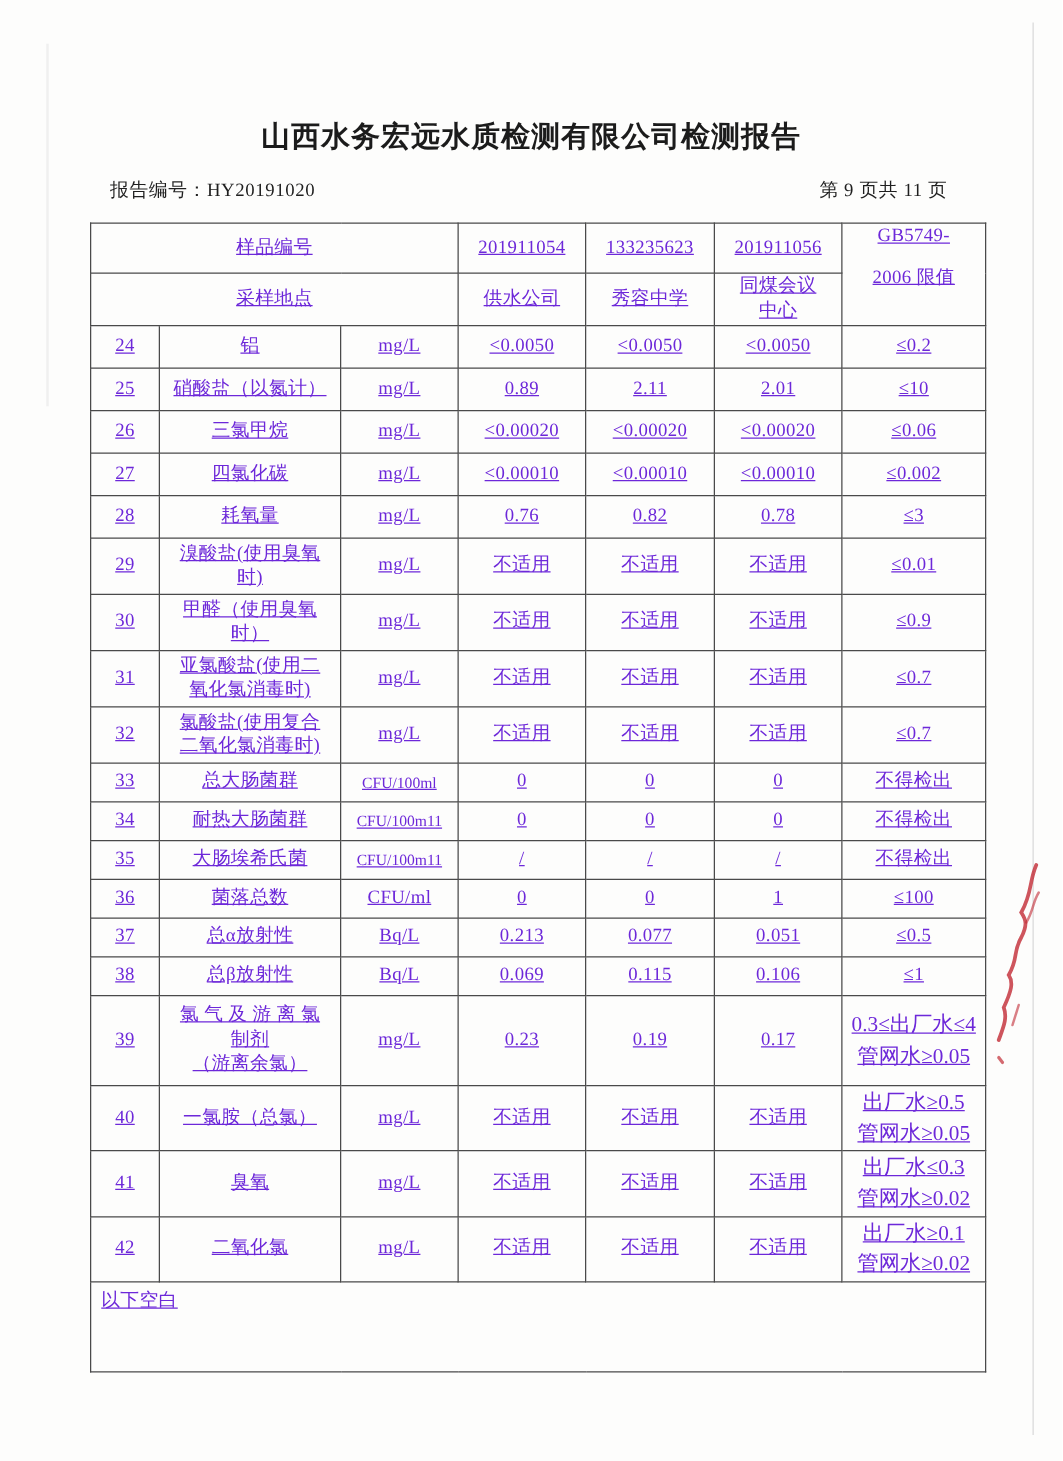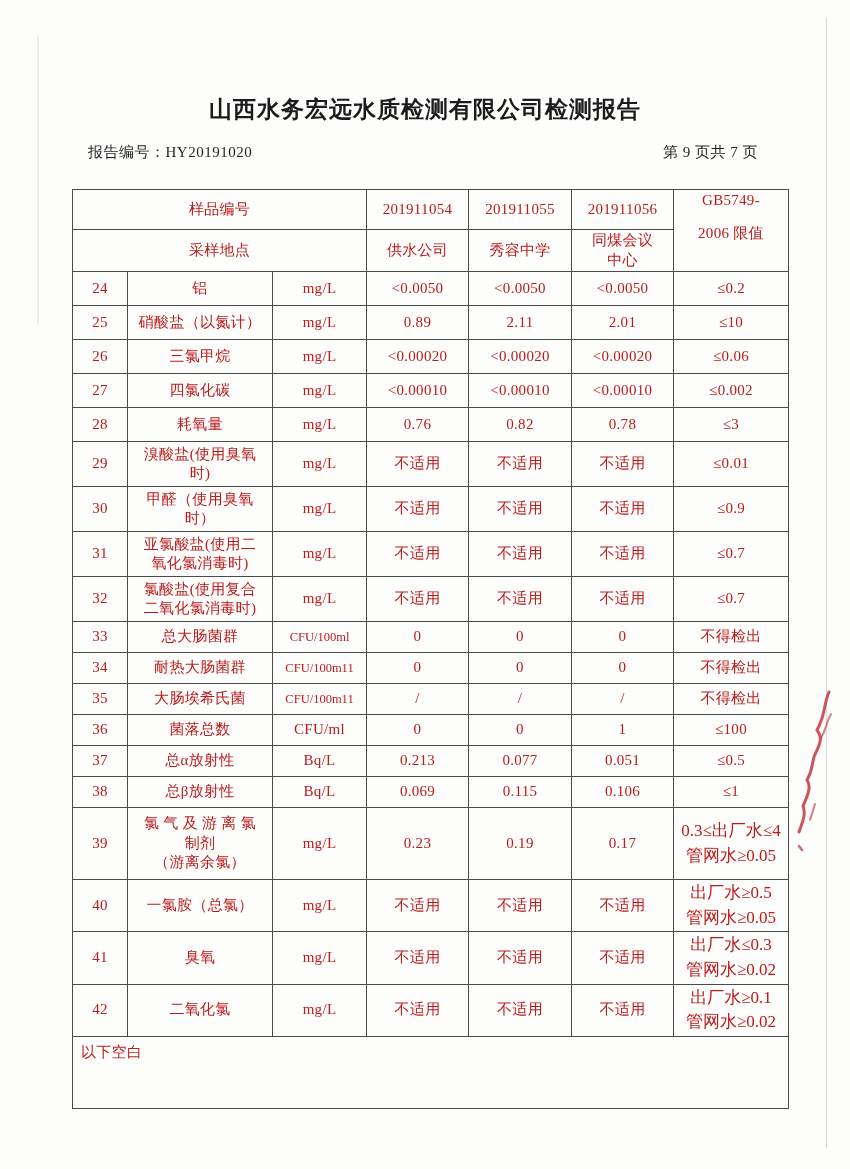--- a/index.html
+++ b/index.html
@@ -37,26 +37,27 @@
     color: #1b1b1b;
   }
   .meta-row {
     position: absolute; top: 143px; left: 88px; right: 92px;
     display: flex; justify-content: space-between;
     font-size: 15px; color: #1f1f1f;
     letter-spacing: 0.5px;
   }
 
   table.results {
-    position: absolute; top: 189px; left: 72px;
+    position: absolute; top: 178px; left: 72px;
     width: 716px;
     border-collapse: collapse;
     table-layout: fixed;
     font-size: 15px;
-    color: #b91c1c;
+    color: #6d28d9;
+    text-decoration: underline;
   }
   table.results td {
     border: 1.5px solid #4a4a4a;
     text-align: center;
     vertical-align: middle;
     padding: 1px 3px;
     letter-spacing: 0.3px;
     line-height: 1.3;
   }
   thead td { height: 40px; }
@@ -87,38 +88,38 @@
 
 <div class="sheet">
 
   <div class="edge-right"></div>
   <div class="edge-left-crease"></div>
 
   <div class="report-title">山西水务宏远水质检测有限公司检测报告</div>
 
   <div class="meta-row">
     <span>报告编号：HY20191020</span>
-    <span>第 9 页共 7 页</span>
+    <span>第 9 页共 11 页</span>
   </div>
 
   <table class="results">
     <colgroup>
       <col style="width:55px">
       <col style="width:145px">
       <col style="width:94px">
       <col style="width:102px">
       <col style="width:103px">
       <col style="width:102px">
       <col style="width:115px">
     </colgroup>
     <thead>
       <tr>
         <td colspan="3">样品编号</td>
         <td>201911054</td>
-        <td>201911055</td>
+        <td>133235623</td>
         <td>201911056</td>
         <td rowspan="2">
           <div class="limit-head-inner">
             <span>GB5749-</span>
             <span>2006 限值</span>
           </div>
         </td>
       </tr>
       <tr>
         <td colspan="3">采样地点</td>

